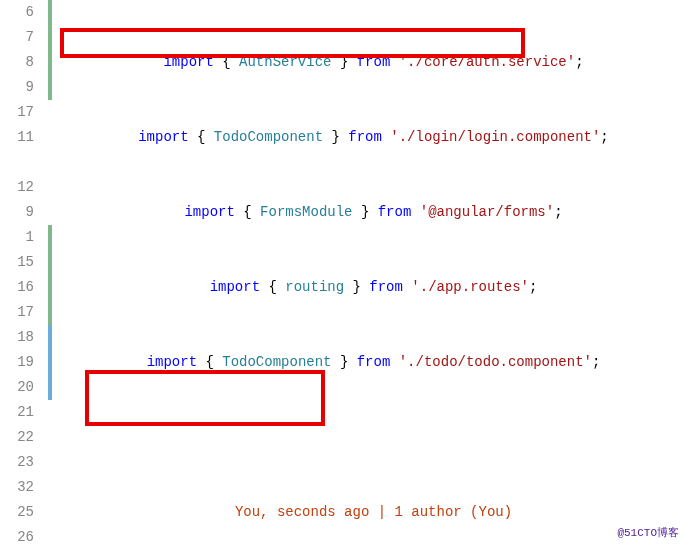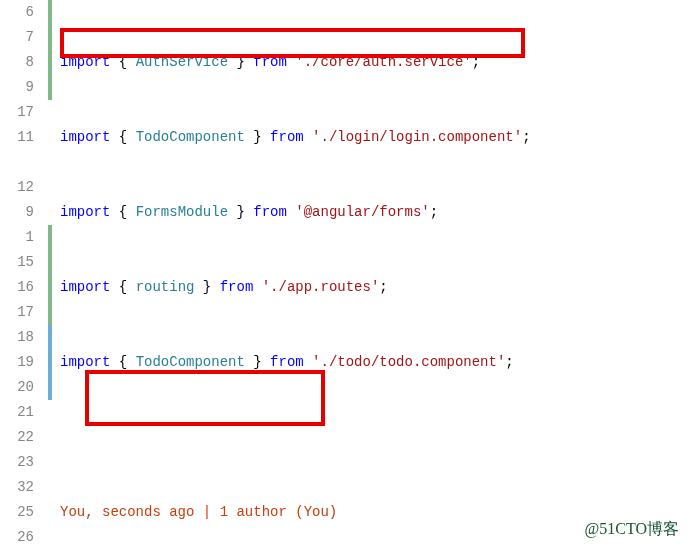--- a/index.html
+++ b/index.html
@@ -53,20 +53,21 @@
       background: #6cacd8;
     }
     .git-mod.m1 { top: 325px; height: 50px; }
     .git-mod.m2 { top: 375px; height: 25px; }
     .code {
       flex: 1;
       line-height: 25px;
       white-space: pre;
       color: #000000;
       position: relative;
+      text-align: center;
     }
     .line {
       height: 25px;
       display: block;
       padding-left: 6px;
     }
     .kw { color: #0000ff; }
     .id { color: #267f99; }
     .str { color: #a31515; }
     .annotation {
@@ -89,23 +90,23 @@
     .red-box.b2 {
       left: 85px;
       top: 370px;
       width: 240px;
       height: 56px;
     }
     .watermark {
       position: absolute;
       right: 8px;
       bottom: 6px;
-      color: #14532d;
-      font-size: 16px;
-      font-family: Liberation Serif, serif;
+      color: #4c1d95;
+      font-size: 11px;
+      font-family: Liberation Mono, monospace;
     }
   </style>
 </head>
 <body>
 
 <div class="editor">
   <div class="gutter">
     <span class="ln">6</span>
     <span class="ln">7</span>
     <span class="ln">8</span>

